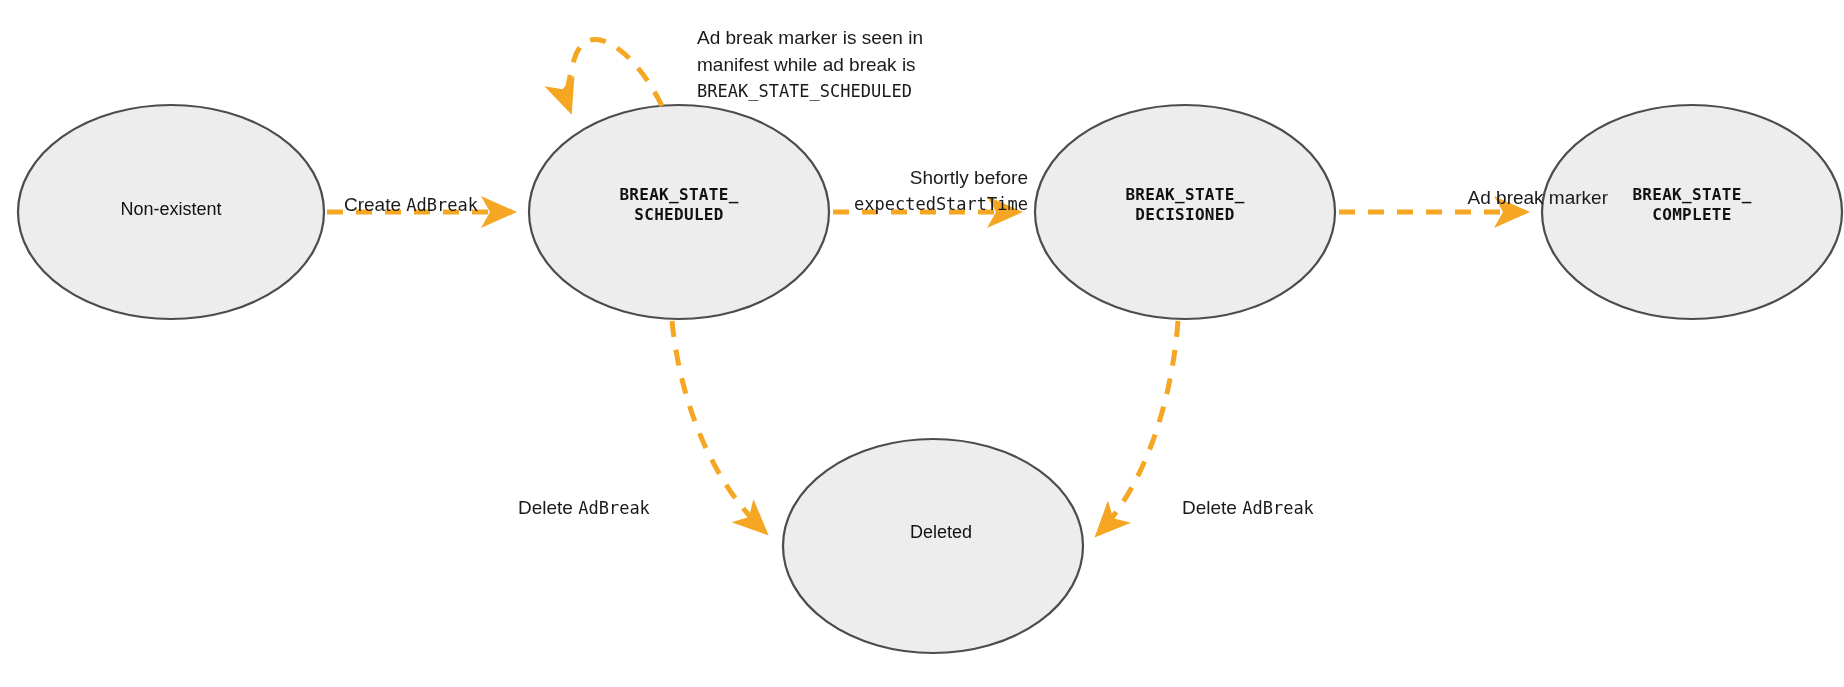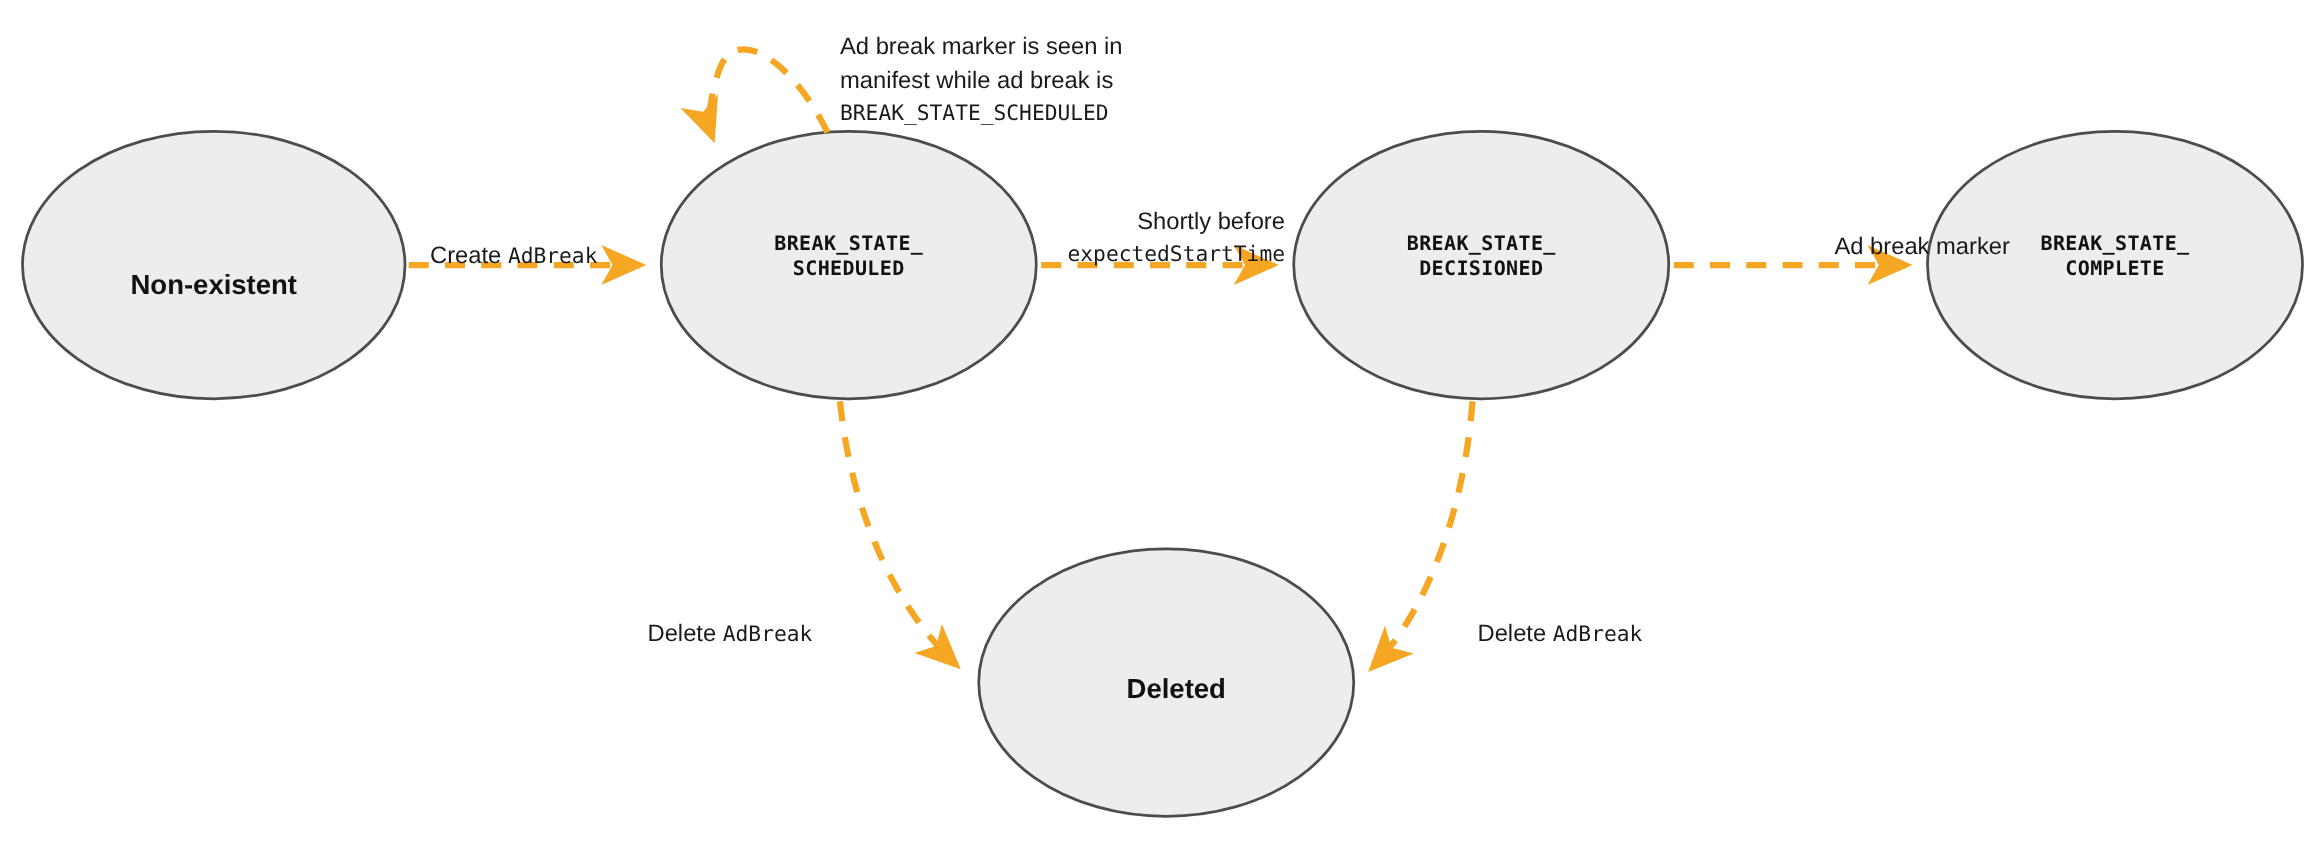--- a/index.html
+++ b/index.html
@@ -35,23 +35,22 @@
     line-height: 1.28;
   }
   .node-label.mono {
     font-family: "DejaVu Sans Mono", monospace;
     font-weight: bold;
     font-size: 16px;
     letter-spacing: 0.3px;
   }
   .node-label.sans {
     font-family: "Liberation Sans", sans-serif;
-    font-weight: bold;
-    font-size: 22px;
-    margin-top: 16px;
+    font-weight: normal;
+    font-size: 18px;
   }
   .edge-label {
     position: absolute;
     color: #1a1a1a;
     font-family: "Liberation Sans", sans-serif;
     font-size: 19px;
     line-height: 1.42;
     white-space: nowrap;
   }
   .edge-label .mono {
@@ -133,21 +132,21 @@
   </div>
 
   <div class="node-label sans" style="left:783px; top:521px; width:316px;">
     <div>Deleted</div>
   </div>
 
   <div class="edge-label" style="left:344px; top:192px;">
     <span>Create </span><span class="mono">AdBreak</span>
   </div>
 
-  <div class="edge-label" style="left:672px; top:25px;">
+  <div class="edge-label" style="left:697px; top:25px;">
     <div>Ad break marker is seen in</div>
     <div>manifest while ad break is</div>
     <div class="mono">BREAK_STATE_SCHEDULED</div>
   </div>
 
   <div class="edge-label centered" style="left:818px; top:165px; width:210px;">
     <div>Shortly before</div>
     <div class="mono">expectedStartTime</div>
   </div>
 

